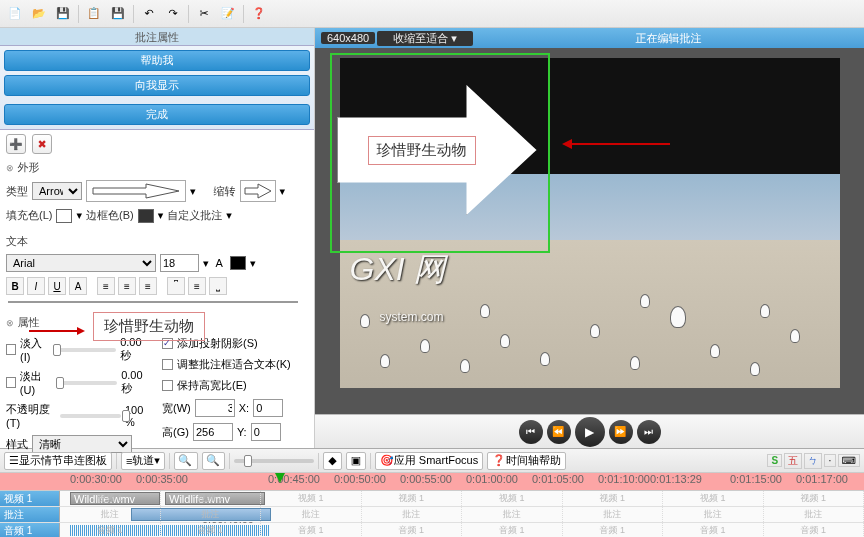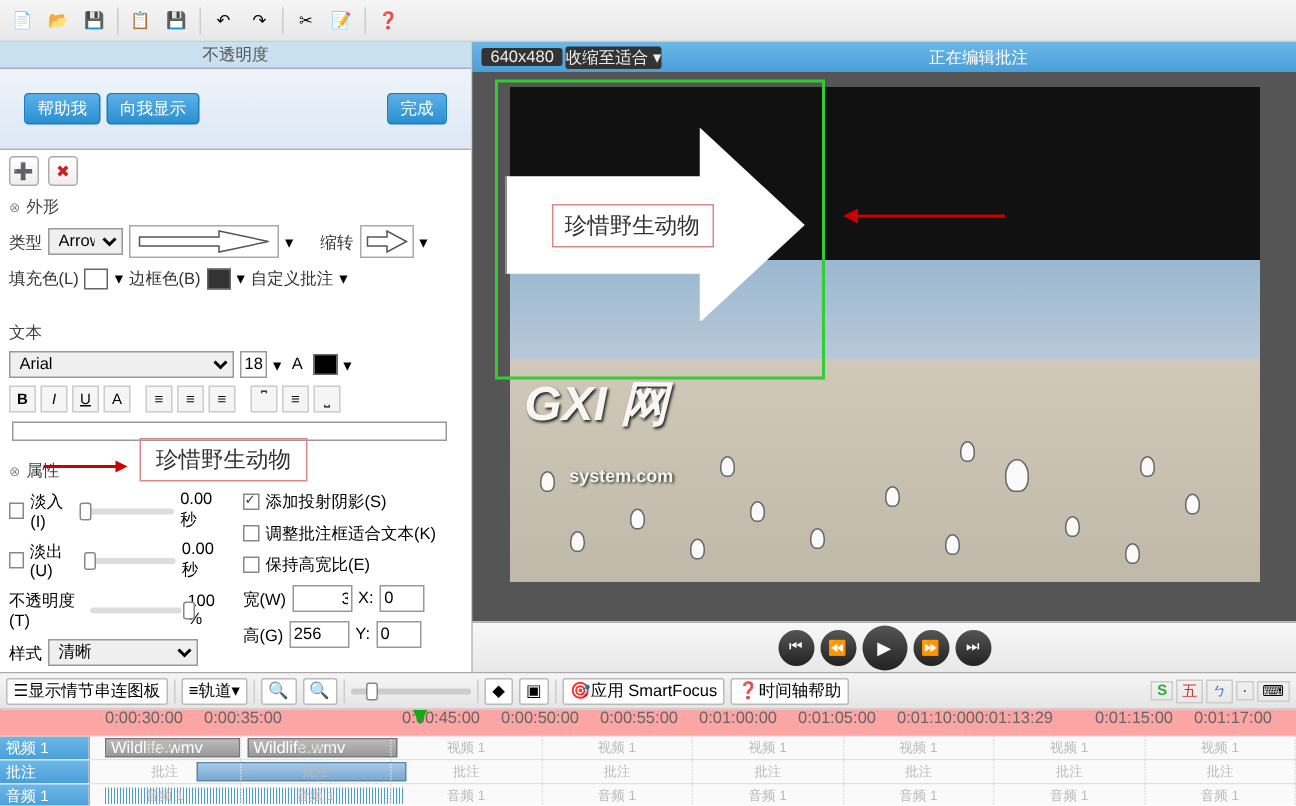--- a/index.html
+++ b/index.html
@@ -6,21 +6,21 @@
 body { width: 864px; height: 537px; background: #fff; font-size: 11px; overflow: hidden; }
 
 .toolbar-main { height: 28px; background: linear-gradient(#f5f5f5,#e8e8e8); border-bottom: 1px solid #ccc; display: flex; align-items: center; padding: 0 4px; gap: 2px; }
 .toolbar-main .tbtn { width: 22px; height: 22px; display: flex; align-items: center; justify-content: center; cursor: pointer; border-radius: 2px; }
 .toolbar-main .sep { width: 1px; height: 18px; background: #ccc; margin: 0 2px; }
 
 .main-area { display: flex; height: 420px; }
 
 .left-panel { width: 315px; background: #fff; border-right: 1px solid #ccc; display: flex; flex-direction: column; }
 .panel-title { background: #c8e0f0; height: 18px; text-align: center; font-size: 11px; color: #555; line-height: 18px; border-bottom: 1px solid #aac; }
-.panel-btns { display: flex; padding: 16px; gap: 4px; background: linear-gradient(#eef4fa,#dde8f5); border-bottom: 1px solid #aac; }
+.panel-btns { display: flex; padding: 4px; gap: 4px; background: linear-gradient(#eef4fa,#dde8f5); border-bottom: 1px solid #aac; flex-direction: column; }
 .btn-blue { background: linear-gradient(#5bb0e8,#2a8fd0); color: #fff; border: 1px solid #1a7bc0; border-radius: 3px; padding: 2px 8px; font-size: 11px; cursor: pointer; }
 .panel-actions { display: flex; padding: 4px 6px; gap: 6px; align-items: center; }
 .icon-btn { width: 20px; height: 20px; border: 1px solid #aaa; border-radius: 3px; display: flex; align-items: center; justify-content: center; background: linear-gradient(#fff,#eee); cursor: pointer; }
 
 .section-hdr { padding: 2px 6px; color: #444; display: flex; align-items: center; gap: 4px; font-size: 11px; }
 .section-hdr .caret { font-size: 9px; color: #888; }
 
 .form-row { display: flex; align-items: center; padding: 3px 6px; gap: 4px; font-size: 11px; }
 .form-row label { color: #333; }
 select, input[type=text], input[type=number] { border: 1px solid #999; font-size: 11px; padding: 1px 2px; height: 18px; }
@@ -39,31 +39,31 @@
 .prop-col { flex: 1; display: flex; flex-direction: column; gap: 6px; }
 .prop-row { display: flex; align-items: center; gap: 4px; }
 .slider { width: 70px; height: 4px; background: #ddd; position: relative; border-radius: 2px; }
 .slider .thumb { width: 8px; height: 12px; background: #fff; border: 1px solid #888; position: absolute; top: -4px; border-radius: 2px; }
 .checkbox { width: 11px; height: 11px; border: 1px solid #888; display: inline-block; }
 .checkbox.chk::after { content: "✓"; font-size: 9px; color: #339; position: relative; top: -3px; }
 
 .right-panel { flex: 1; background: #555; display: flex; flex-direction: column; }
 .rp-header { height: 20px; background: linear-gradient(#6bb8e8,#4a9ed8); display: flex; align-items: center; font-size: 11px; color: #fff; }
 .rp-header .zoom { background: #333; color: #eee; padding: 0 6px; margin-left: 6px; border-radius: 2px; }
-.rp-header .zoom-sel { background: #333; color: #eee; padding: 0 0; margin-left: 2px; border-radius: 2px; }
+.rp-header .zoom-sel { background: #333; color: #eee; padding: 0 16px; margin-left: 2px; border-radius: 2px; }
 .rp-header .title { flex: 1; text-align: center; }
 
 .preview-area { flex: 1; background: #555; position: relative; display: flex; align-items: flex-start; justify-content: center; padding-top: 10px; }
 .preview-bg { width: 500px; height: 330px; background: linear-gradient(to bottom, #111 0%, #111 35%, #9ab8d0 35%, #b8c8d8 55%, #d0c8b8 55%, #c0b8a8 100%); position: relative; }
 .callout-sel { position: absolute; left: -10px; top: -5px; width: 220px; height: 200px; border: 2px solid #3c3; }
 .callout-shape { position: absolute; left: 5px; top: 30px; width: 200px; height: 130px; background: #fff; clip-path: polygon(0 25%, 65% 25%, 65% 0, 100% 50%, 65% 100%, 65% 75%, 0 75%); display: flex; align-items: center; justify-content: center; font-size: 15px; color: #333; border: 1px solid #888; }
 .callout-text { border: 1px solid #d88; padding: 4px 8px; position: relative; left: -15px; }
 .red-arrow-prev { position: absolute; left: 230px; top: 85px; width: 100px; height: 2px; background: #c00; }
 .red-arrow-prev::before { content: ""; position: absolute; left: -8px; top: -4px; border-right: 10px solid #c00; border-top: 5px solid transparent; border-bottom: 5px solid transparent; }
-.watermark { position: absolute; left: 10px; top: 190px; font-size: 32px; color: #fff; font-style: italic; font-weight: bold; opacity: 0.85; text-shadow: 1px 1px 2px #000; }
+.watermark { position: absolute; left: 10px; top: 190px; font-size: 32px; color: #fff; font-style: italic; font-weight: normal; opacity: 0.85; text-shadow: 1px 1px 2px #000; }
 .watermark .sub { font-size: 12px; font-style: normal; margin-left: 30px; }
 .birds { position: absolute; bottom: 0; left: 0; right: 0; height: 140px; }
 .bird { position: absolute; width: 10px; height: 14px; background: #fafafa; border-radius: 50% 50% 40% 40%; border: 1px solid #666; }
 
 .play-controls { height: 34px; background: linear-gradient(#f8f8f8,#e8e8e8); display: flex; align-items: center; justify-content: center; gap: 4px; border-top: 1px solid #bbb; }
 .play-btn { width: 24px; height: 24px; border-radius: 50%; background: linear-gradient(#555,#222); display: flex; align-items: center; justify-content: center; color: #fff; font-size: 10px; cursor: pointer; }
 .play-btn.big { width: 30px; height: 30px; font-size: 12px; }
 
 .timeline-area { border-top: 1px solid #aaa; }
 .tl-toolbar { height: 24px; background: linear-gradient(#f5f5f5,#e5e5e5); display: flex; align-items: center; padding: 0 4px; gap: 4px; font-size: 11px; border-bottom: 1px solid #ccc; }
@@ -105,21 +105,21 @@
   <div class="sep"></div>
   <div class="tbtn">✂</div>
   <div class="tbtn">📝</div>
   <div class="sep"></div>
   <div class="tbtn">❓</div>
 </div>
 
 <div class="main-area">
 
   <div class="left-panel">
-    <div class="panel-title">不透明度</div>
+    <div class="panel-title">批注属性</div>
     <div class="panel-btns">
       <button class="btn-blue">帮助我</button>
       <button class="btn-blue">向我显示</button>
       <div style="flex:1"></div>
       <button class="btn-blue">完成</button>
     </div>
     <div class="panel-actions">
       <div class="icon-btn" style="color:#2a2">➕</div>
       <div class="icon-btn" style="color:#c22">✖</div>
     </div>
@@ -150,26 +150,26 @@
       <label>填充色(L)</label>
       <span class="color-swatch" style="background:#fff"></span>
         <span>▾</span>
       <label>边框色(B)</label>
       <span class="color-swatch" style="background:#333"></span>
         <span>▾</span>
       <label>自定义批注</label>
         <span>▾</span>
     </div>
 
-    <div class="section-hdr" style="margin-top:16px">
+    <div class="section-hdr" style="margin-top:6px">
         <span>文本</span>
       </div>
     <div class="form-row">
       <select style="width:150px"><option>Arial</option></select>
-      <input type="text" style="width: 18px;" value="18">
+      <input type="text" style="width: 39px;" value="18">
       <span>▾</span>
       <span style="margin:0 3px">A</span>
       <span class="color-swatch" style="background:#000"></span>
         <span>▾</span>
     </div>
     <div class="text-toolbar">
       <div class="fbtn">
           <b>B</b>
         </div>
       <div class="fbtn">

